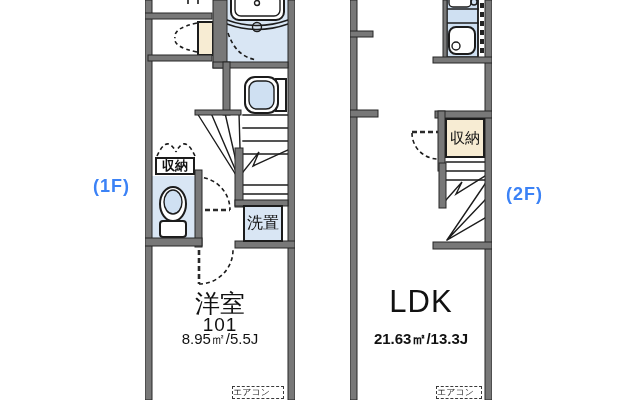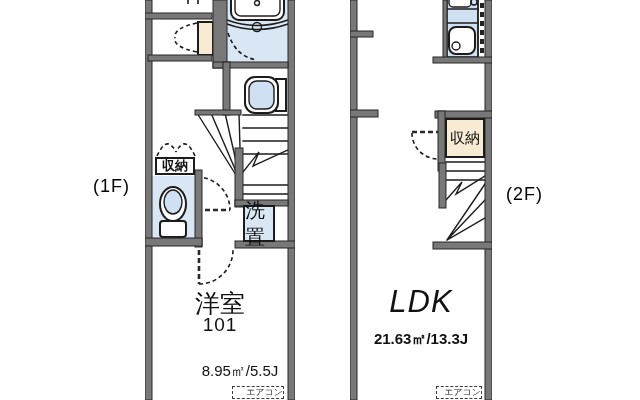--- a/index.html
+++ b/index.html
@@ -11,32 +11,32 @@
   .plan svg{position:absolute;left:0;top:0;}
   .wall{fill:var(--wall,#787878);stroke:#262626;stroke-width:1;}
   .ln{stroke:var(--outline,#1c1c1c);stroke-width:2;fill:none;stroke-linecap:square;}
   .thin{stroke-width:1.4;}
   .dash{stroke:var(--outline,#1c1c1c);stroke-width:1.6;fill:none;stroke-dasharray:4 3;}
   .dashb{stroke:#2a2a2a;stroke-width:2.6;fill:none;stroke-dasharray:5 3;}
   .wet{fill:var(--wet-area-floor,#d9e6f4);}
   .whitef{fill:#ffffff;}
   .fixfill{fill:var(--fixture-fill,#cfe0f2);}
   .beigef{fill:var(--closet-fill,#f7ecd3);}
-  .floor-label{position:absolute;font-size:18px;color:#000000;letter-spacing:1px;}
+  .floor-label{position:absolute;font-size:18px;color:#3b82f6;letter-spacing:1px;font-weight:bold;}
   .lbl{position:absolute;color:#111;display:flex;align-items:center;justify-content:center;box-sizing:border-box;}
   .closet-box1{left:10px;top:157px;width:40px;height:18px;background:#fff;border:2px solid #1c1c1c;font-size:13px;font-weight:bold;}
-  .laundry-box{left:98px;top:205px;width:32px;height:37px;background:var(--wet-area-floor,#d9e6f4);border:2px solid #1c1c1c;font-size:20px;}
+  .laundry-box{left:98px;top:205px;width:40px;height:37px;background:var(--wet-area-floor,#d9e6f4);border:2px solid #1c1c1c;font-size:16px;}
   .closet-box2{left:95px;top:118px;width:40px;height:40px;background:var(--closet-fill,#f7ecd3);border:2px solid #1c1c1c;font-size:15px;}
   .room-text{position:absolute;left:0;width:100%;text-align:center;color:#111;}
   .rn1{top:287px;font-size:25px;}
   .rn1b{top:314px;font-size:19px;letter-spacing:1px;}
-  .ra1{top:362px;font-size:15px;margin-left:20px;}
-  .rn2{top:284px;font-size:31px;letter-spacing:1px;font-style:italic;}
+  .ra1{top:330px;font-size:15px;}
+  .rn2{top:284px;font-size:31px;letter-spacing:1px;}
   .ra2{top:330px;font-size:15px;font-weight:bold;}
-  .aircon{position:absolute;border:1.5px dashed #3a3a3a;font-size:9px;color:#222;display:flex;align-items:center;justify-content:flex-end;background:#fff;box-sizing:border-box;}
+  .aircon{position:absolute;border:1.5px dashed #3a3a3a;font-size:9px;color:#222;display:flex;align-items:center;justify-content:flex-start;background:#fff;box-sizing:border-box;}
   .ac1{left:87px;top:386px;width:52px;height:13px;}
   .ac2{left:86px;top:386px;width:46px;height:13px;}
 </style>
 </head>
 <body>
 
 <div class="canvas">
 
   <div class="floor-label" style="left:93px;top:176px;">(1F)</div>
   <div class="floor-label" style="left:506px;top:184px;">(2F)</div>

